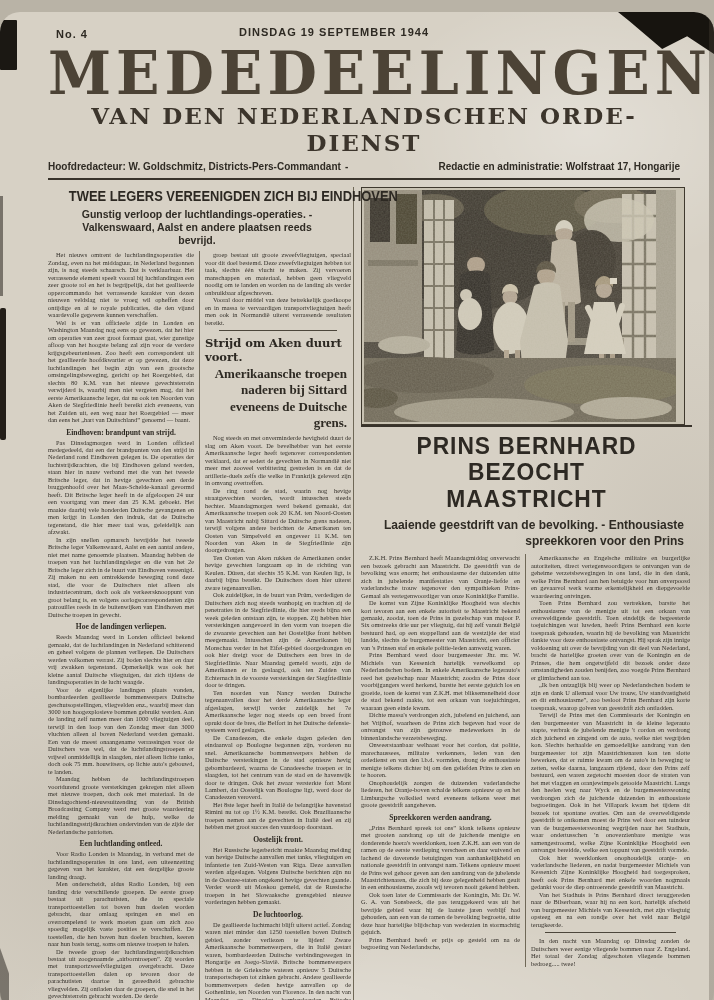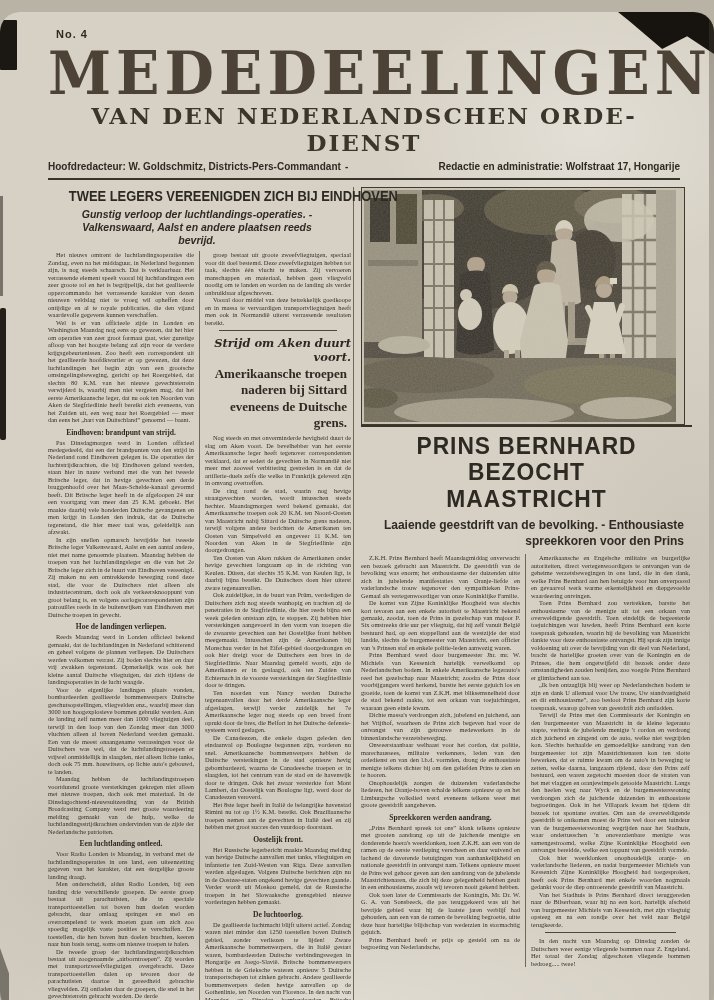--- a/index.html
+++ b/index.html
@@ -37,30 +37,30 @@
   .byline-sep{position:absolute;left:47%;top:0;}
   .byline-right{position:absolute;right:0;top:0;}
   
   .content{display:flex;padding:7px 30px 0 48px;}
   .left-sec{width:298px;flex:none;}
   .right-sec{width:331px;flex:none;border-left:1px solid #6f6857;padding-left:7px;margin-left:7px;}
   
   .headline1{white-space:nowrap;text-align:center;font-family:"Liberation Sans",sans-serif;
     font-weight:bold;font-size:15px;color:#2c2822;transform:scaleX(.86);transform-origin:50% 50%;letter-spacing:0;}
   .subhead1{max-width:252px;margin:4px auto 2px;text-align:center;font-family:"Liberation Sans",sans-serif;
-    font-weight:bold;font-size:10.5px;line-height:1.25;color:#2f2b24;font-style:italic;}
+    font-weight:bold;font-size:10.5px;line-height:1.25;color:#2f2b24;}
   .cols{display:flex;margin-top:4px;}
   .col1{width:146px;flex:none;padding-right:5px;}
   .col2{width:146px;flex:none;border-left:1px solid #6f6857;padding-left:5px;}
   .colA{width:159px;flex:none;padding-right:5px;}
   .colB{width:159px;flex:none;border-left:1px solid #6f6857;padding-left:5px;}
   
   .para{margin:0;text-indent:8px;text-align:justify;font-size:6.4px;line-height:1.17;color:#34302a;}
   .bhead{margin:4px 0 2px;text-align:center;font-weight:bold;font-size:7.6px;color:#2e2a23;}
-  .bhead2{margin:5px 0 2px;text-align:right;font-weight:bold;font-size:11.5px;color:#2c2822;font-family:"DejaVu Serif",serif;font-style:italic;}
+  .bhead2{margin:5px 0 2px;text-align:left;font-weight:bold;font-size:11.5px;color:#2c2822;font-family:"DejaVu Serif",serif;}
   .bsub{margin:0 4px 3px;text-align:right;font-weight:bold;font-size:13px;line-height:1.25;color:#2e2a23;}
   .inline-rule{border-top:1px solid #4c463b;margin:4px 14px 4px 14px;}
   
   .photo-frame{border:1px solid #3f392e;background:#c9c3b3;padding:2px;width:318px;}
   .photo-frame svg{display:block;}
   .caption{text-align:center;font-weight:bold;font-size:10.5px;margin:4px 0 3px;color:#2e2a23;}
   .rule-heavy{border-top:2px solid #38332b;margin:0 0 6px;}
   .headline2{text-align:center;font-family:"Liberation Sans",sans-serif;font-weight:bold;
     font-size:23.5px;line-height:1.12;letter-spacing:1px;color:#2d2923;transform:scaleX(.97);}
   .subhead2{text-align:right;font-family:"Liberation Sans",sans-serif;font-weight:bold;
@@ -74,20 +74,21 @@
   <div class="mark mark-tl"></div>
   <div class="mark mark-tr"></div>
   <div class="mark mark-left1"></div>
   <div class="mark mark-left2"></div>
   <div class="mark mark-bl"></div>
   <div class="mark edge-right"></div>
 
   <div class="header">
     <div class="hrow">
       <span class="issue-no">No. 4</span>
+      <span class="date">DINSDAG 19 SEPTEMBER 1944</span>
     </div>
     <div class="masthead">MEDEDEELINGEN</div>
     <div class="masthead-sub">VAN DEN NEDERLANDSCHEN ORDE-DIENST</div>
     <div class="byline-row">
       <span class="byline-left">Hoofdredacteur: W. Goldschmitz, Districts-Pers-Commandant</span>
       <span class="byline-sep">-</span>
       <span class="byline-right">Redactie en administratie: Wolfstraat 17, Hongarije</span>
     </div>
   </div>
 

